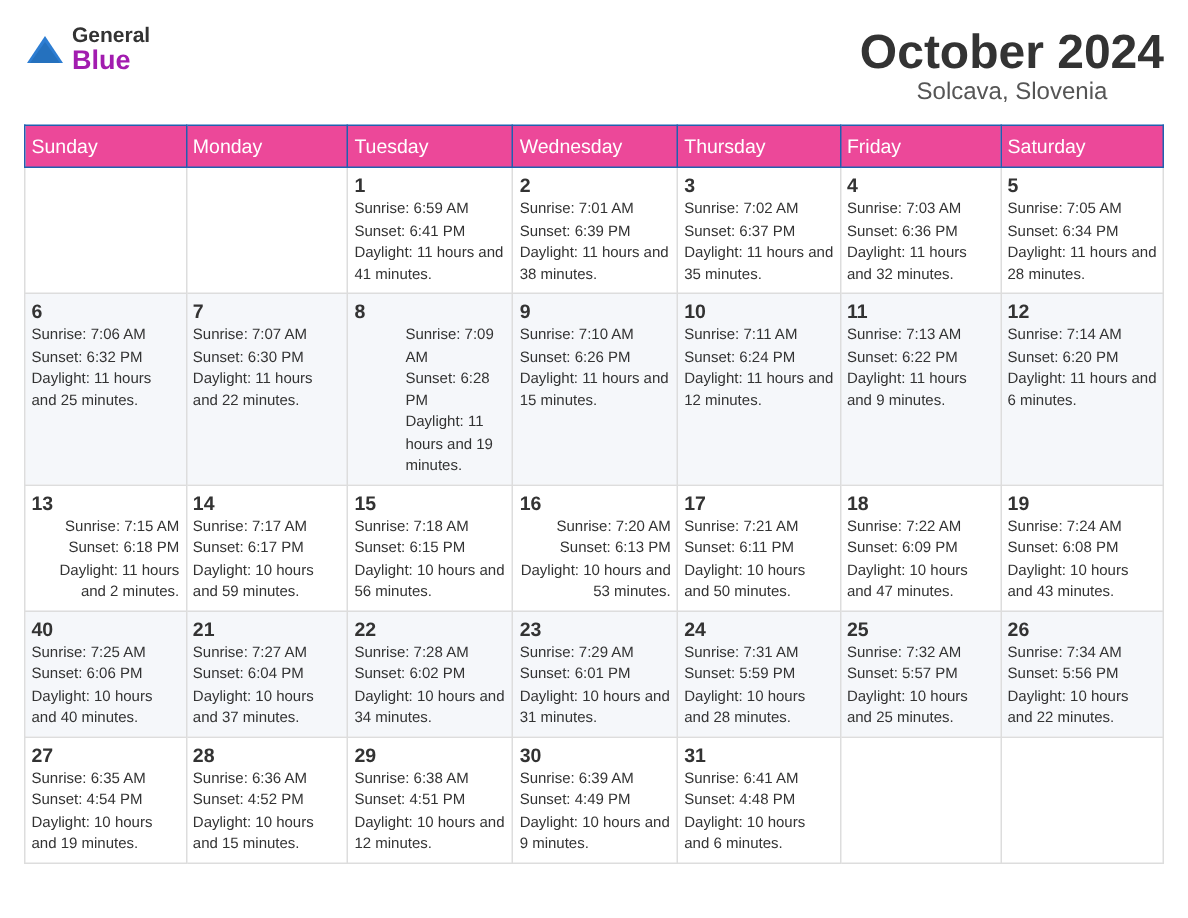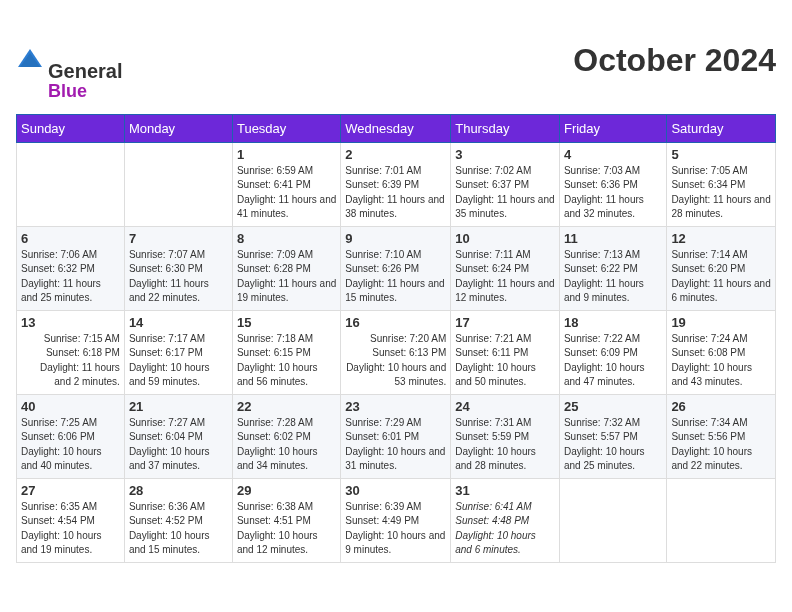--- a/index.html
+++ b/index.html
@@ -19,55 +19,53 @@
     .logo {
       display: flex;
       align-items: center;
     }
     .logo-text {
       display: flex;
       flex-direction: column;
       line-height: 1.1;
     }
     .logo-general {
-      font-size: 20px;
+      font-size: 14px;
       font-weight: bold;
       color: #333;
-      margin-top: 44px;
     }
     .logo-blue {
       font-size: 18px;
       font-weight: bold;
       color: #a21caf;
     }
     .logo-icon {
       width: 28px;
       height: 28px;
       margin-right: 4px;
     }
     .title-area {
       text-align: center;
-      margin-top: 26px;
     }
     .month-title {
       font-size: 32px;
       font-weight: bold;
       color: #333;
     }
     .location {
       font-size: 16px;
       color: #555;
     }
     .calendar {
       width: 100%;
       border-collapse: collapse;
       border: 1px solid #ccc;
     }
     .calendar th {
-      background: #6d28d9;
+      background: #ec4899;
       color: #fff;
       font-size: 13px;
       padding: 6px 4px;
       text-align: left;
       border: 1px solid #2060b0;
       font-weight: normal;
     }
     .calendar td {
       vertical-align: top;
       padding: 4px;
@@ -109,20 +107,21 @@
       <polygon points="14,4 26,22 2,22" fill="#2d7dd2"></polygon>
       <polygon points="14,8 24,22 4,22" fill="#1a5fa0" opacity="0.4"></polygon>
     </svg>
     <div class="logo-text">
       <span class="logo-general">General</span>
       <span class="logo-blue">Blue</span>
     </div>
   </div>
   <div class="title-area">
     <div class="month-title">October 2024</div>
+    <div class="location">Solcava, Slovenia</div>
   </div>
 </div>
 
 <table class="calendar">
   <thead>
     <tr>
     <th>Sunday</th>
         <th>Monday</th>
         <th>Tuesday</th>
         <th>Wednesday</th>
@@ -174,21 +173,21 @@
 Daylight: 11 hours and 25 minutes.</div>
         </td>
         <td>
           <span class="day-num">7</span>
           <div class="day-info" style="white-space: pre-line;">Sunrise: 7:07 AM
 Sunset: 6:30 PM
 Daylight: 11 hours and 22 minutes.</div>
         </td>
         <td>
           <span class="day-num">8</span>
-          <div class="day-info" style="white-space: pre-line;">Sunrise: 7:09 AM
+          <div class="day-info" style="white-space: pre-line; margin-left: 34px;">Sunrise: 7:09 AM
 Sunset: 6:28 PM
 Daylight: 11 hours and 19 minutes.</div>
         </td>
         <td>
           <span class="day-num">9</span>
           <div class="day-info" style="white-space: pre-line;">Sunrise: 7:10 AM
 Sunset: 6:26 PM
 Daylight: 11 hours and 15 minutes.</div>
         </td>
         <td>
@@ -318,21 +317,21 @@
 Daylight: 10 hours and 12 minutes.</div>
         </td>
         <td>
           <span class="day-num">30</span>
           <div class="day-info" style="white-space: pre-line;">Sunrise: 6:39 AM
 Sunset: 4:49 PM
 Daylight: 10 hours and 9 minutes.</div>
         </td>
         <td>
           <span class="day-num">31</span>
-          <div class="day-info" style="white-space: pre-line; font-style: italic;">Sunrise: 6:41 AM
+          <div class="day-info" style="white-space: pre-line;">Sunrise: 6:41 AM
 Sunset: 4:48 PM
 Daylight: 10 hours and 6 minutes.</div>
         </td>
         <td class="empty-cell"></td>
         <td class="empty-cell"></td>
       </tr>
     </tbody>
 </table>
 
 </body></html>

